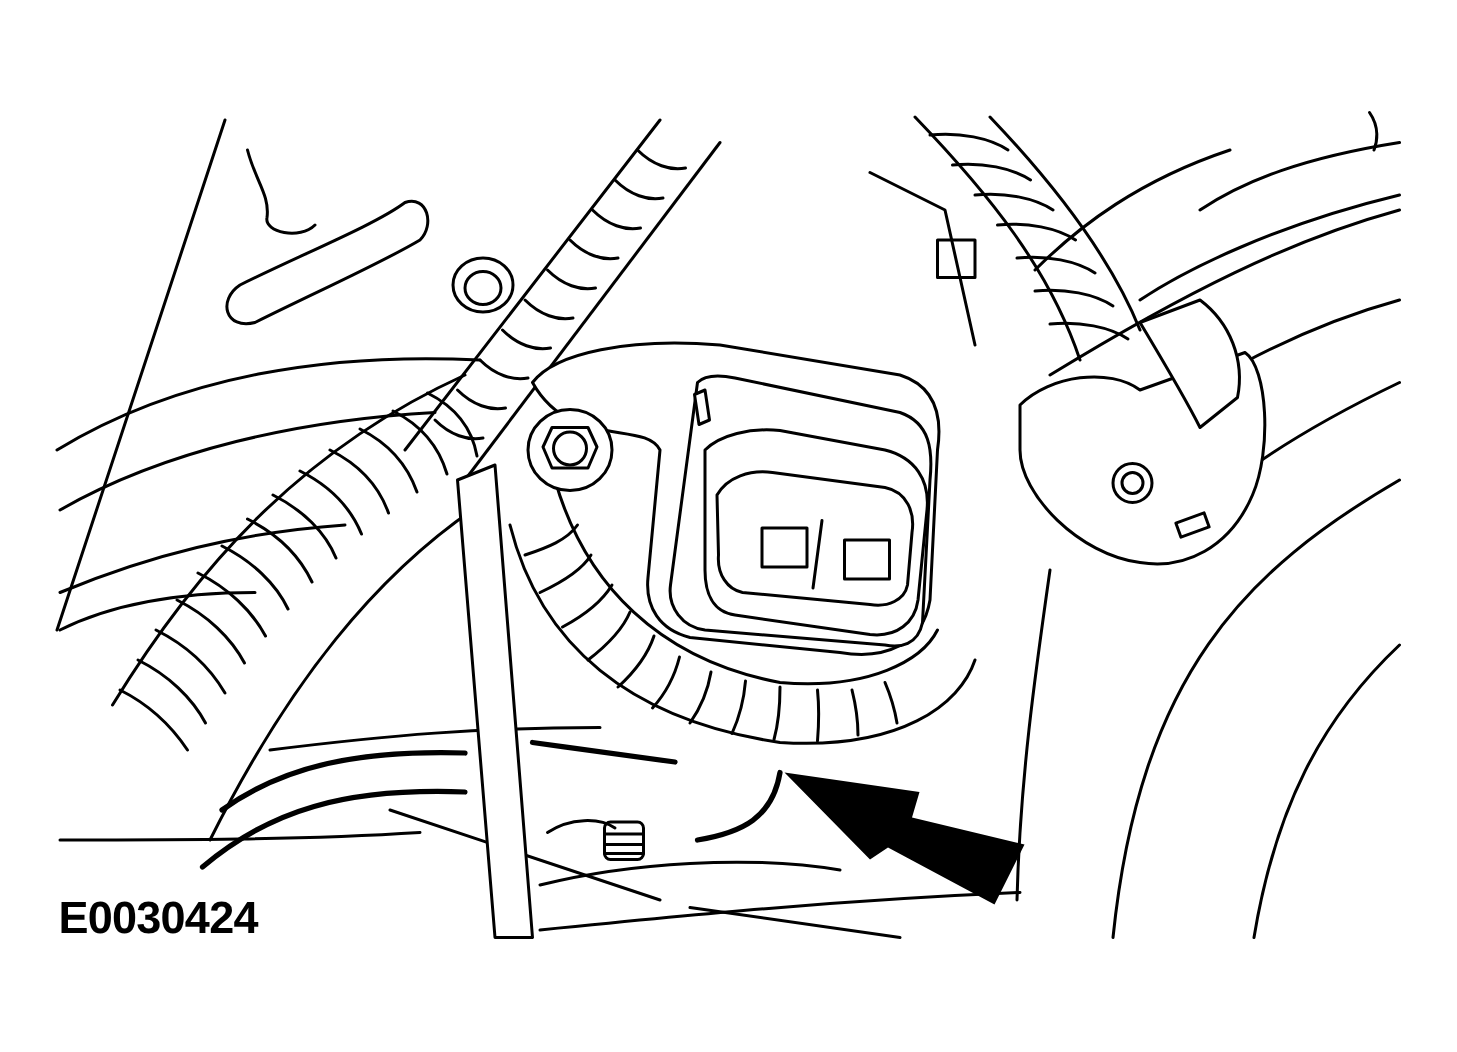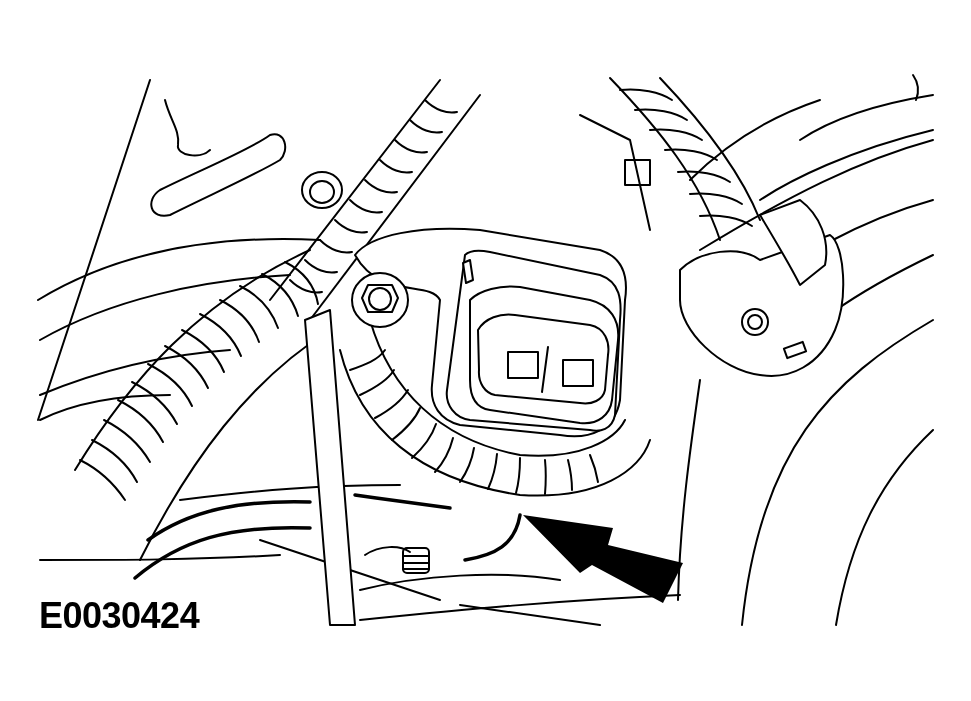--- a/index.html
+++ b/index.html
@@ -6,21 +6,21 @@
   body { width: 971px; height: 701px; position: relative; overflow: hidden; font-family: "Liberation Sans", sans-serif; }
   #figure { position: absolute; left: 0; top: 0; width: 971px; height: 701px; }
   #figure svg { width: 971px; height: 701px; display: block; }
   .ln { fill: none; stroke: #000; stroke-width: 2; stroke-linecap: round; stroke-linejoin: round; }
   .thk { fill: none; stroke: #000; stroke-width: 3.5; stroke-linecap: round; }
   .wh { fill: #fff; stroke: #000; stroke-width: 2; stroke-linejoin: round; }
   .blk { fill: #000; stroke: none; }
   #figure-label {
     position: absolute; left: 39px; top: 598px;
     font-family: "Liberation Sans", sans-serif; font-weight: bold;
-    font-size: 36px; letter-spacing: -0.5px; color: #000; line-height: 1;
+    font-size: 30px; letter-spacing: -0.5px; color: #000; line-height: 1;
   }
 </style>
 </head>
 <body>
 
 <div id="figure">
 <svg viewBox="0 0 971 701" xmlns="http://www.w3.org/2000/svg">
 
   <g>
     <path class="ln" d="M150,80 L38,420"></path>

